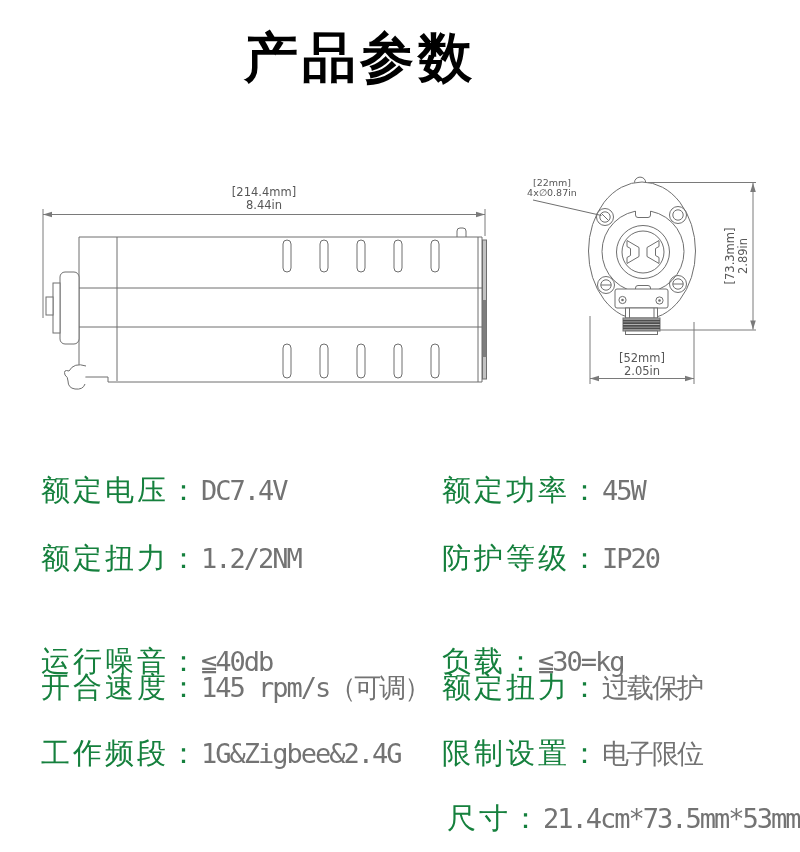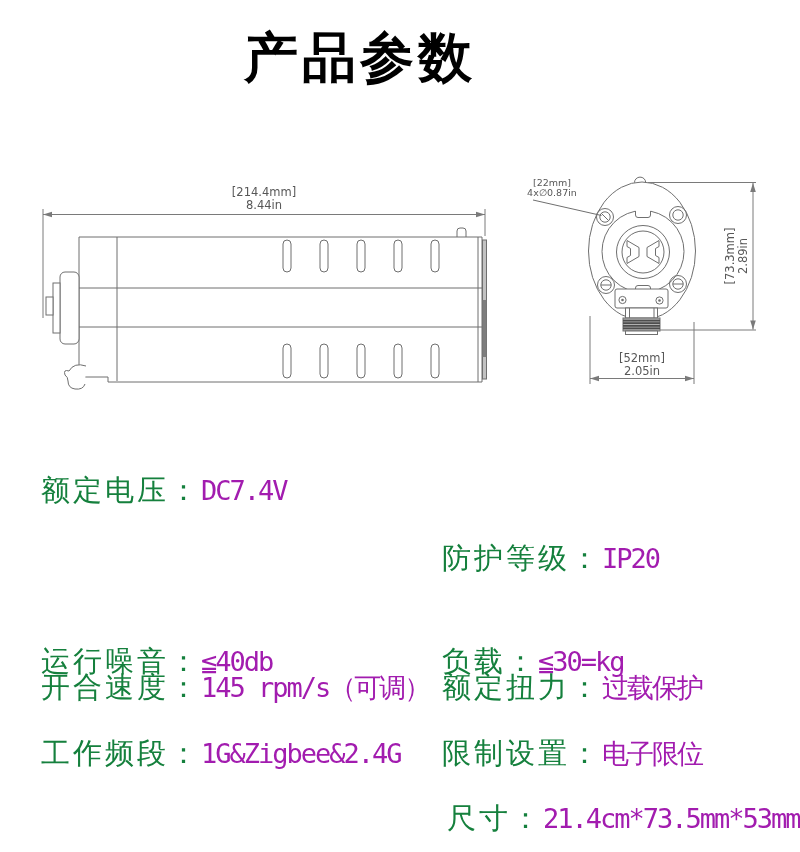--- a/index.html
+++ b/index.html
@@ -4,21 +4,21 @@
 <style>
   html,body{margin:0;padding:0;background:#ffffff;}
   body{width:800px;height:852px;position:relative;overflow:hidden;
        font-family:"Liberation Sans","DejaVu Sans",sans-serif;color:#141414;}
   .page{position:absolute;inset:0;background:#fff;}
   .title{position:absolute;top:22px;left:0;width:720px;text-align:center;
          font-size:54px;font-weight:bold;letter-spacing:4px;color:#000;}
   svg.drawing{position:absolute;left:0;top:0;width:800px;height:430px;}
   .spec{position:absolute;white-space:nowrap;}
   .lbl{font-size:29px;letter-spacing:3px;color:#15803d;}
-  .val{font-size:27px;letter-spacing:-2px;color:#a21caf;
+  .val{font-size:27px;letter-spacing:-2px;color:#737373;
        font-family:"DejaVu Sans Mono",monospace;}
   
   .r1{top:471px;} .r2{top:539px;} .r3{top:601px;margin-top:41px;} .r4{top:668px;} .r5{top:734px;} .r6{top:799px;}
   .cl{left:41px;} .cr{left:442px;} .cr6{left:447px;}
   text{font-family:"DejaVu Sans",sans-serif;fill:#575757;}
 </style>
 </head>
 <body>
 
 <div class="page">
@@ -145,21 +145,27 @@
         <path d="M694,378.5 L685,375.7 L685,381.3 Z" fill="#7a7a7a" stroke="none"></path>
       </g>
       <text x="642" y="362" font-size="11.5" text-anchor="middle" stroke="none">[52mm]</text>
       <text x="642" y="374.5" font-size="11.5" text-anchor="middle" stroke="none">2.05in</text>
     </g>
   </svg>
 
   <div class="spec r1 cl">
     <span class="lbl">额定电压：</span><span class="val">DC7.4V</span>
   </div>
+  <div class="spec r1 cr">
+    <span class="lbl">额定功率：</span><span class="val">45W</span>
+  </div>
 
+  <div class="spec r2 cl">
+    <span class="lbl">额定扭力：</span><span class="val">1.2/2NM</span>
+  </div>
   <div class="spec r2 cr">
     <span class="lbl">防护等级：</span><span class="val">IP20</span>
   </div>
 
   <div class="spec r3 cl">
     <span class="lbl">运行噪音：</span><span class="val">≦40db</span>
   </div>
   <div class="spec r3 cr">
     <span class="lbl">负载：</span><span class="val">≦30=kg</span>
   </div>

